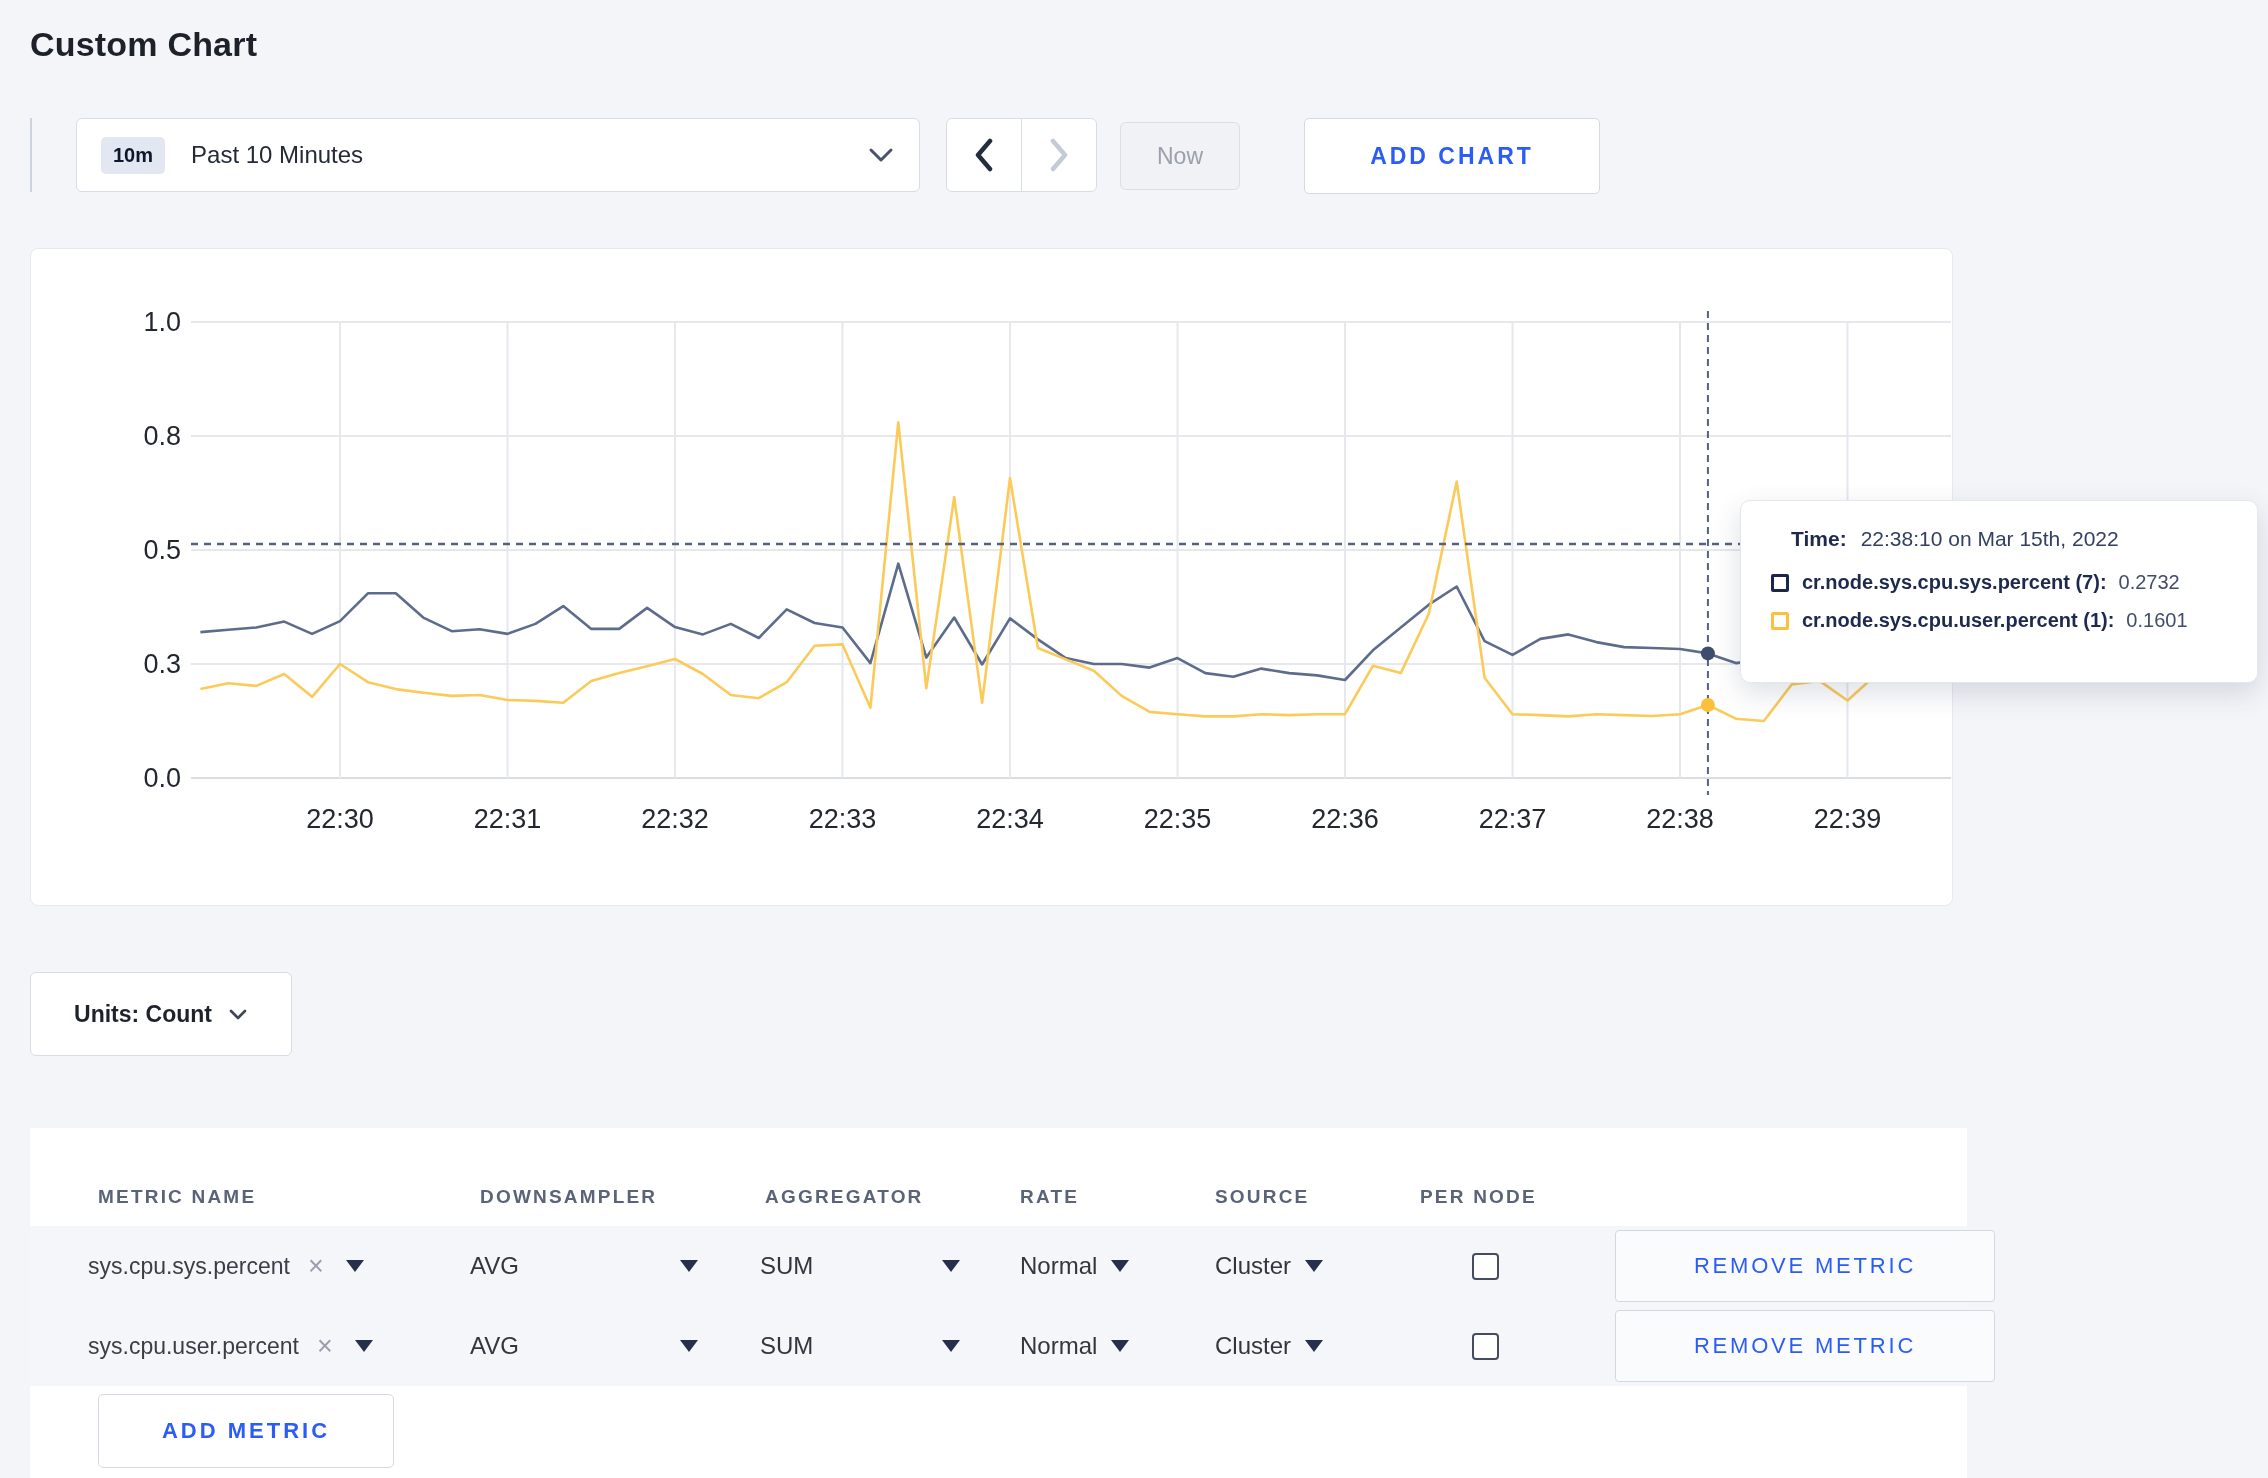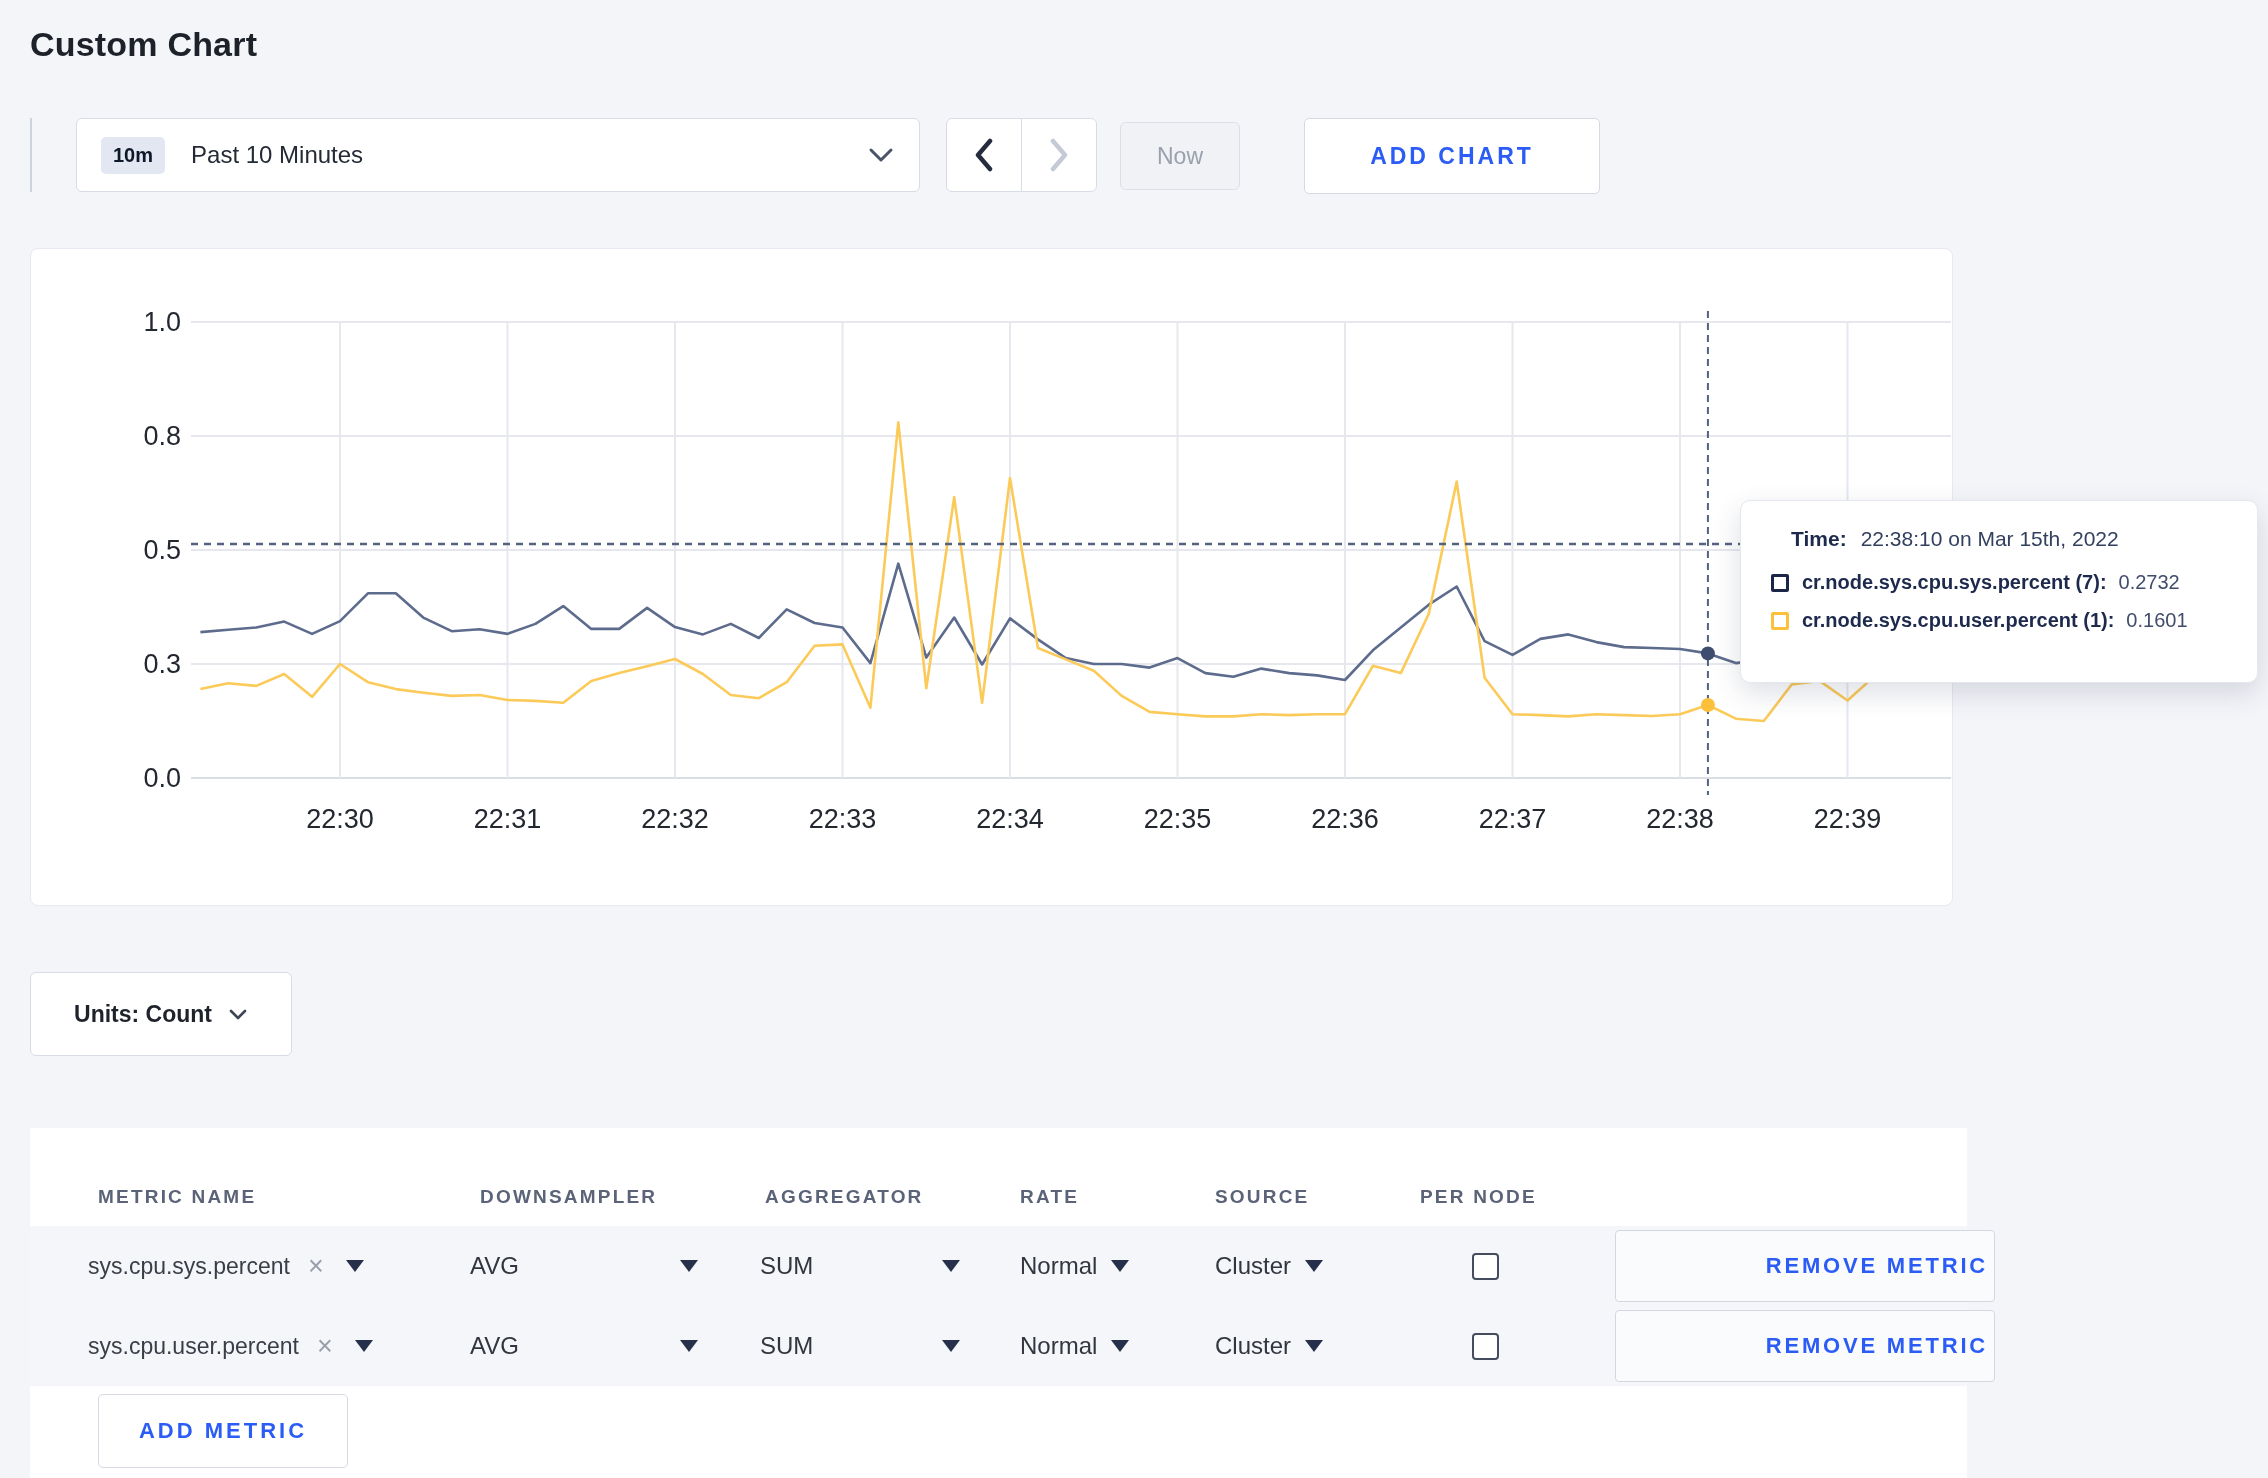--- a/index.html
+++ b/index.html
@@ -47,22 +47,22 @@
   #metrics-card{left:30px;top:1128px;width:1937px;height:350px;background:#fff;}
   .thead-cell{position:absolute;top:58px;font-size:19px;font-weight:700;letter-spacing:2.2px;color:#5a6378;}
   #metric-rows{position:absolute;left:0;top:98px;width:1937px;}
   .mrow{position:relative;width:1937px;height:80px;background:#f5f6f9;}
   .cell{position:absolute;display:flex;align-items:center;height:80px;}
   .mname{font-size:23px;color:#393e47;}
   .x-icon{font-size:27px;color:#989fab;margin-left:18px;cursor:pointer;line-height:1;}
   .caret{width:0;height:0;border-left:9px solid transparent;border-right:9px solid transparent;border-top:12px solid #27304a;cursor:pointer;}
   .cell .sel-text{font-size:24px;color:#32363e;cursor:pointer;}
   .checkbox{width:27px;height:27px;border:2px solid #454c5e;border-radius:4px;background:#fff;cursor:pointer;}
-  .ghost-btn{position:absolute;left:1585px;top:4px;width:380px;height:72px;background:#fafbfd;border:1.5px solid #d2d7e2;border-radius:4px;color:#2b5cf6;font-size:22px;font-weight:700;letter-spacing:2.8px;cursor:pointer;text-align:right;}
-  #add-metric-button{position:absolute;left:68px;top:266px;width:250px;height:74px;font-size:22px;}
+  .ghost-btn{position:absolute;left:1585px;top:4px;width:380px;height:72px;background:#fafbfd;border:1.5px solid #d2d7e2;border-radius:4px;color:#2b5cf6;font-size:22px;font-weight:400;letter-spacing:2.8px;cursor:pointer;}
+  #add-metric-button{position:absolute;left:68px;top:266px;width:296px;height:74px;font-size:22px;}
 </style>
 </head>
 <body>
 
 <div id="root">
 
   <h1 class="abs" id="page-title">Custom Chart</h1>
 
   <div class="abs" id="toolbar-divider"></div>
 

